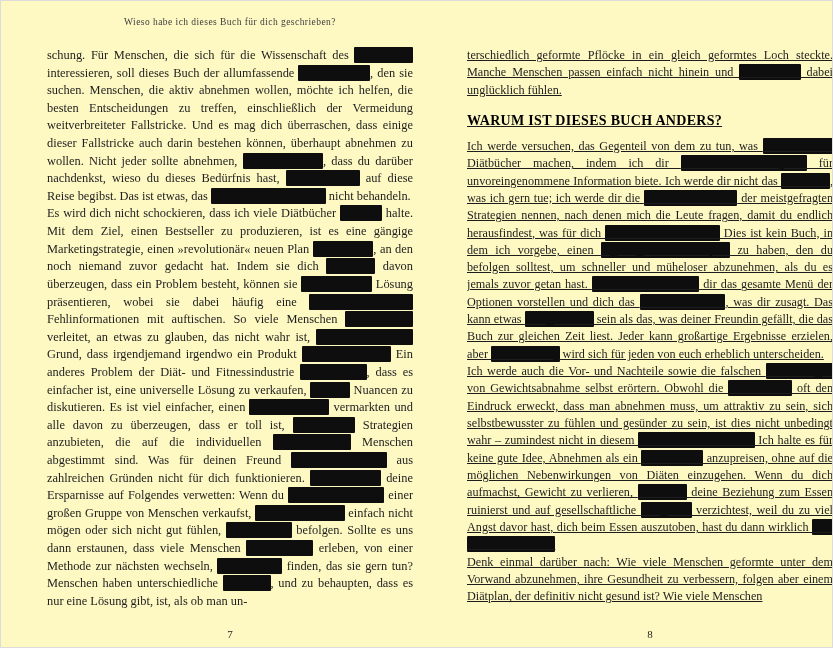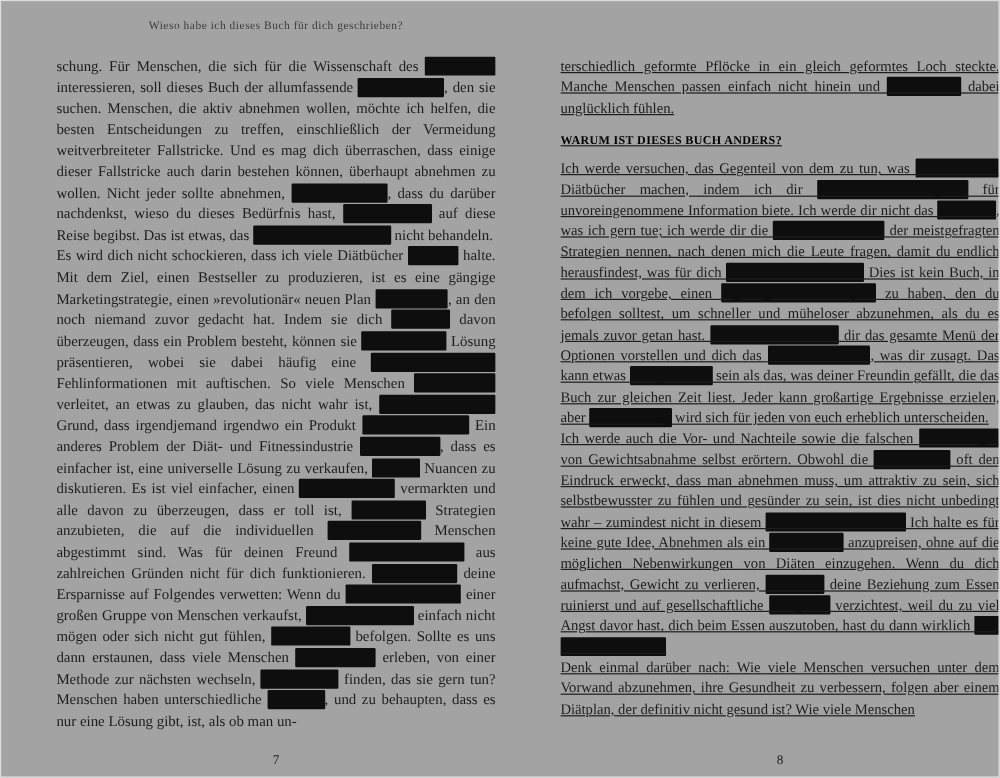--- a/index.html
+++ b/index.html
@@ -4,21 +4,21 @@
 <style>
   html, body {
     margin: 0;
     padding: 0;
     background: #f6f6f6;
   }
   .screenshot {
     position: relative;
     width: 833px;
     height: 648px;
-    background: #a3a3a3;
+    background: #fef9c3;
     border: 1px solid #dcdcdc;
     box-sizing: border-box;
     overflow: hidden;
     font-family: "Liberation Serif", "DejaVu Serif", serif;
     color: #1d1d1d;
   }
   .running-header {
     position: absolute;
     top: 16px;
     left: 46px;
@@ -41,21 +41,21 @@
     hyphens: auto;
     -webkit-hyphens: auto;
   }
   .page-body--left  { left: 46px; }
   .page-body--right { left: 466px; text-decoration: underline; }
   p.paragraph {
     margin: 0;
     text-align: justify;
   }
   h2.section-heading {
-    font-size: 10px;
+    font-size: 14px;
     font-weight: 700;
     letter-spacing: 0.3px;
     margin: 12px 0 7px 0;
     color: #000000;
   }
   .redacted {
     background: #0e0e0e;
     color: transparent;
     border-radius: 1px;
     padding: 1px 0;
@@ -84,20 +84,20 @@
   <div class="page-body page-body--left">
       <p class="paragraph"><span class="text-segment">schung. Für Menschen, die sich für die Wissenschaft des </span><span class="redacted">Abnehmens</span><span class="text-segment"> interessieren, soll dieses Buch der allumfassende </span><span class="redacted">Leitfaden sein</span><span class="text-segment">, den sie suchen. Menschen, die aktiv abnehmen wollen, möchte ich helfen, die besten Entscheidungen zu treffen, einschließlich der Vermeidung weitverbreiteter Fallstricke. Und es mag dich überraschen, dass einige dieser Fallstricke auch darin bestehen können, überhaupt abnehmen zu wollen. Nicht jeder sollte abnehmen, </span><span class="redacted">und ich möchte</span><span class="text-segment">, dass du darüber nachdenkst, wieso du dieses Bedürfnis hast, </span><span class="redacted">bevor du dich</span><span class="text-segment"> auf diese Reise begibst. Das ist etwas, das </span><span class="redacted">die meisten Diätbücher</span><span class="text-segment"> nicht behandeln.</span></p>
       <p class="paragraph"><span class="text-segment">Es wird dich nicht schockieren, dass ich viele Diätbücher </span><span class="redacted">für Müll</span><span class="text-segment"> halte. Mit dem Ziel, einen Bestseller zu produzieren, ist es eine gängige Marketingstrategie, einen »revolutionär« neuen Plan </span><span class="redacted">vorzustellen</span><span class="text-segment">, an den noch niemand zuvor gedacht hat. Indem sie dich </span><span class="redacted">als Leser</span><span class="text-segment"> davon überzeugen, dass ein Problem besteht, können sie </span><span class="redacted">die brandneue</span><span class="text-segment"> Lösung präsentieren, wobei sie dabei häufig eine </span><span class="redacted">ganze Ladung an</span><span class="text-segment"> Fehlinformationen mit auftischen. So viele Menschen </span><span class="redacted">werden dazu</span><span class="text-segment"> verleitet, an etwas zu glauben, das nicht wahr ist, </span><span class="redacted">aus dem einfachen</span><span class="text-segment"> Grund, dass irgendjemand irgendwo ein Produkt </span><span class="redacted">zu verkaufen hat.</span><span class="text-segment"> Ein anderes Problem der Diät- und Fitnessindustrie </span><span class="redacted">besteht darin</span><span class="text-segment">, dass es einfacher ist, eine universelle Lösung zu verkaufen, </span><span class="redacted">als über</span><span class="text-segment"> Nuancen zu diskutieren. Es ist viel einfacher, einen </span><span class="redacted">Abnehmplan zu</span><span class="text-segment"> vermarkten und alle davon zu überzeugen, dass er toll ist, </span><span class="redacted">als mehrere</span><span class="text-segment"> Strategien anzubieten, die auf die individuellen </span><span class="redacted">Umstände der</span><span class="text-segment"> Menschen abgestimmt sind. Was für deinen Freund </span><span class="redacted">funktioniert, kann</span><span class="text-segment"> aus zahlreichen Gründen nicht für dich funktionieren. </span><span class="redacted">Du kannst all</span><span class="text-segment"> deine Ersparnisse auf Folgendes verwetten: Wenn du </span><span class="redacted">denselben Diätplan</span><span class="text-segment"> einer großen Gruppe von Menschen verkaufst, </span><span class="redacted">werden einige ihn</span><span class="text-segment"> einfach nicht mögen oder sich nicht gut fühlen, </span><span class="redacted">wenn sie ihn</span><span class="text-segment"> befolgen. Sollte es uns dann erstaunen, dass viele Menschen </span><span class="redacted">Jo-Jo-Effekte</span><span class="text-segment"> erleben, von einer Methode zur nächsten wechseln, </span><span class="redacted">um etwas zu</span><span class="text-segment"> finden, das sie gern tun? Menschen haben unterschiedliche </span><span class="redacted">Vorlieben</span><span class="text-segment">, und zu behaupten, dass es nur eine Lösung gibt, ist, als ob man un-</span></p>
     </div>
 
   <div class="page-body page-body--right" style="font-size: 12.2px;">
       <p class="paragraph"><span class="text-segment">terschiedlich geformte Pflöcke in ein gleich geformtes Loch steckte. Manche Menschen passen einfach nicht hinein und </span><span class="redacted">werden sich</span><span class="text-segment"> dabei unglücklich fühlen.</span></p>
       <h2 class="section-heading">WARUM IST DIESES BUCH ANDERS?</h2>
       <p class="paragraph"><span class="text-segment">Ich werde versuchen, das Gegenteil von dem zu tun, was </span><span class="redacted">herkömmliche</span><span class="text-segment"> Diätbücher machen, indem ich dir </span><span class="redacted">eine ultimative Quelle</span><span class="text-segment"> für unvoreingenommene Information biete. Ich werde dir nicht das </span><span class="redacted">verkaufen</span><span class="text-segment">, was ich gern tue; ich werde dir die </span><span class="redacted">Vor- und Nachteile</span><span class="text-segment"> der meistgefragten Strategien nennen, nach denen mich die Leute fragen, damit du endlich herausfindest, was für dich </span><span class="redacted">am besten funktioniert.</span><span class="text-segment"> Dies ist kein Buch, in dem ich vorgebe, einen </span><span class="redacted">nigelnagelneuen Diätplan</span><span class="text-segment"> zu haben, den du befolgen solltest, um schneller und müheloser abzunehmen, als du es jemals zuvor getan hast. </span><span class="redacted">Stattdessen werde ich</span><span class="text-segment"> dir das gesamte Menü der Optionen vorstellen und dich das </span><span class="redacted">auswählen lassen</span><span class="text-segment">, was dir zusagt. Das kann etwas </span><span class="redacted">völlig anderes</span><span class="text-segment"> sein als das, was deiner Freundin gefällt, die das Buch zur gleichen Zeit liest. Jeder kann großartige Ergebnisse erzielen, aber </span><span class="redacted">der beste Weg</span><span class="text-segment"> wird sich für jeden von euch erheblich unterscheiden.</span></p>
       <p class="paragraph"><span class="text-segment">Ich werde auch die Vor- und Nachteile sowie die falschen </span><span class="redacted">Vorstellungen</span><span class="text-segment"> von Gewichtsabnahme selbst erörtern. Obwohl die </span><span class="redacted">Diätindustrie</span><span class="text-segment"> oft den Eindruck erweckt, dass man abnehmen muss, um attraktiv zu sein, sich selbstbewusster zu fühlen und gesünder zu sein, ist dies nicht unbedingt wahr – zumindest nicht in diesem </span><span class="redacted">Schwarz-Weiß-Denken.</span><span class="text-segment"> Ich halte es für keine gute Idee, Abnehmen als ein </span><span class="redacted">Allheilmittel</span><span class="text-segment"> anzupreisen, ohne auf die möglichen Nebenwirkungen von Diäten einzugehen. Wenn du dich aufmachst, Gewicht zu verlieren, </span><span class="redacted">und dabei</span><span class="text-segment"> deine Beziehung zum Essen ruinierst und auf gesellschaftliche </span><span class="redacted">Ereignisse</span><span class="text-segment"> verzichtest, weil du zu viel Angst davor hast, dich beim Essen auszutoben, hast du dann wirklich </span><span class="redacted">dein Leben verbessert?</span></p>
-      <p class="paragraph"><span class="text-segment">Denk einmal darüber nach: Wie viele Menschen versuchen unter dem Vorwand abzunehmen, ihre Gesundheit zu verbessern, folgen aber einem Diätplan, der definitiv nicht gesund ist? Wie viele Menschen</span></p>
+      <p class="paragraph"><span class="text-segment">Denk einmal darüber nach: Wie viele Menschen geformte unter dem Vorwand abzunehmen, ihre Gesundheit zu verbessern, folgen aber einem Diätplan, der definitiv nicht gesund ist? Wie viele Menschen</span></p>
     </div>
 
   <div class="page-number page-number--left">7</div>
 
   <div class="page-number page-number--right">8</div>
 
 </div>
 
 </body></html>

